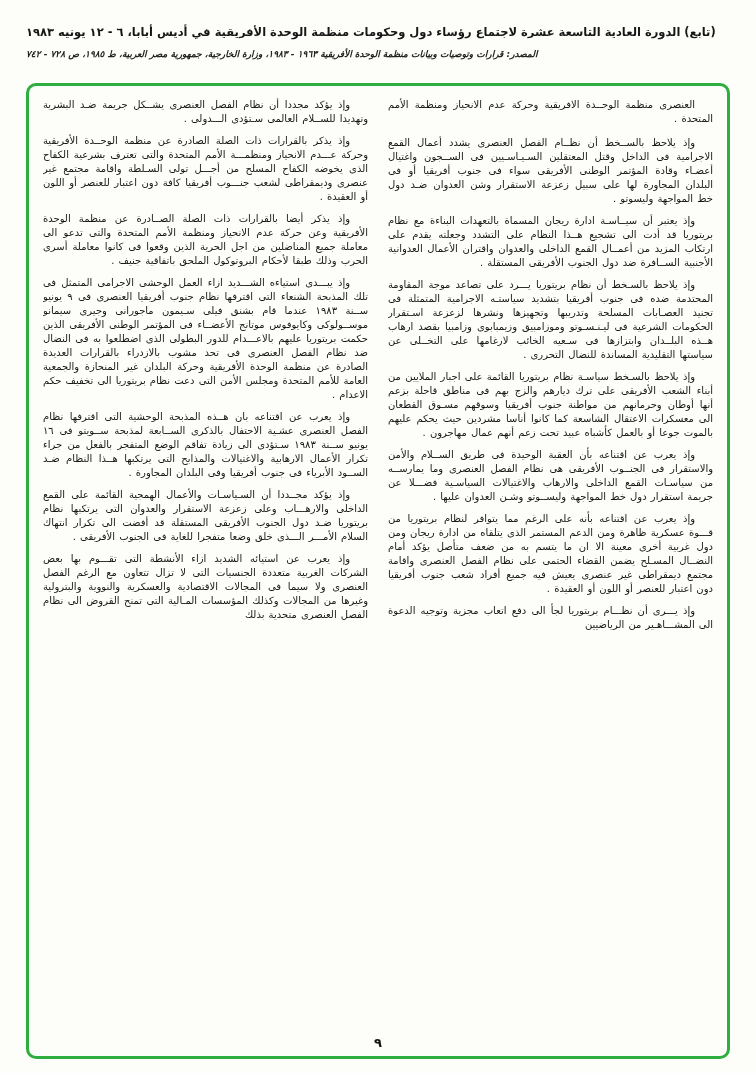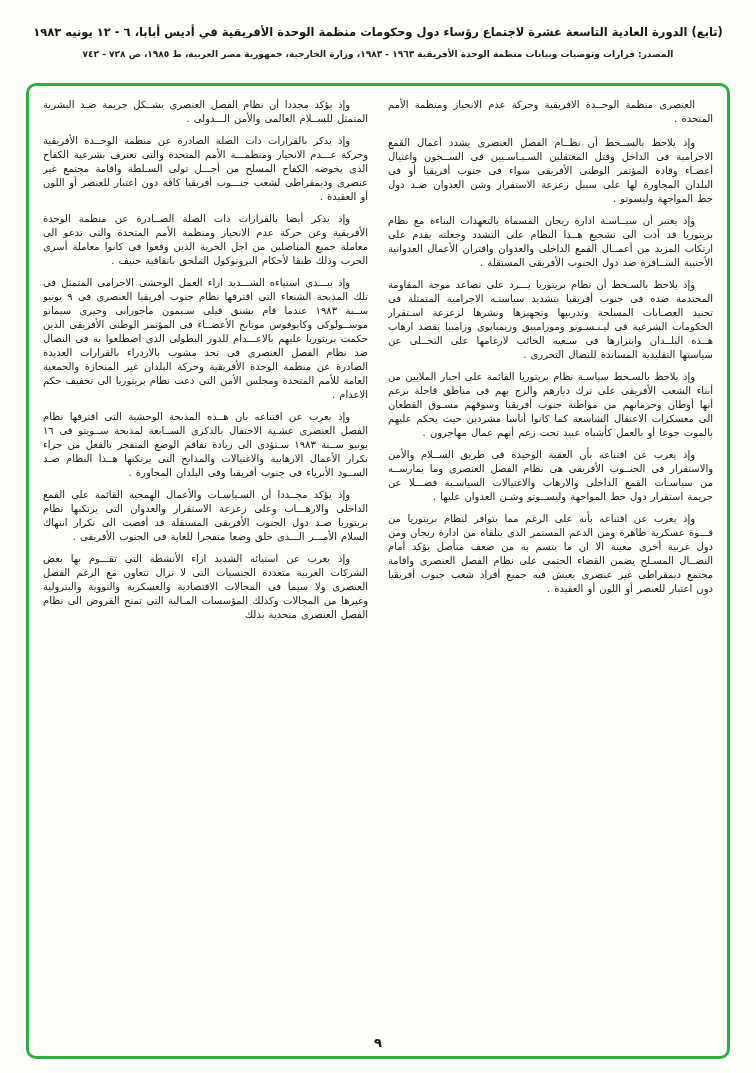--- a/index.html
+++ b/index.html
@@ -14,33 +14,34 @@
     color: var(--text-color);
     font-family: "DejaVu Sans", sans-serif;
     overflow: hidden;
   }
   .page {
     width: 756px;
     height: 1073px;
     padding: 24px 26px 0 26px;
     direction: rtl;
   }
-  .doc-header { text-align: center; }
+  .doc-header { text-align: left; }
   .title-line {
     font-size: 11.5px;
     font-weight: 700;
     line-height: 17px;
     letter-spacing: 0;
   }
   .source-line {
     margin-top: 7px;
     font-size: 9px;
     font-weight: 700;
     line-height: 13px;
     color: #222;
+    font-style: italic;
   }
   .content-box {
     position: relative;
     margin-top: 22px;
     height: 976px;
     border: 3px solid var(--border-green);
     border-radius: 10px;
     padding: 12px 14px 30px 14px;
     overflow: hidden;
     background: var(--page-bg);
@@ -89,24 +90,25 @@
     <div class="columns">
 
       <div class="col">
         <p class="lead">العنصرى منظمة الوحــدة الافريقية وحركة عدم الانحياز ومنظمة الأمم المتحدة .</p>
         <p>وإذ يلاحظ بالســخط أن نظــام الفصل العنصرى يشدد أعمال القمع الاجرامية فى الداخل وقتل المعتقلين السـيـاسـيين فى الســجون واغتيال أعضـاء وقادة المؤتمر الوطنى الأفريقى سواء فى جنوب أفريقيا أو فى البلدان المجاورة لها على سبيل زعزعة الاستقرار وشن العدوان ضـد دول خط المواجهة وليسوتو .</p>
         <p>وإذ يعتبر أن سيــاسـة ادارة ريجان المسماة بالتعهدات البناءة مع نظام بريتوريا قد أدت الى تشجيع هــذا النظام على التشدد وجعلته يقدم على ارتكاب المزيد من أعمــال القمع الداخلى والعدوان واقتران الأعمال العدوانية الأجنبية الســافرة ضد دول الجنوب الأفريقى المستقلة .</p>
         <p>وإذ يلاحظ بالسـخط أن نظام بريتوريا يـــرد على تصاعد موجة المقاومة المحتدمة ضده فى جنوب أفريقيا بتشديد سياستـه الاجرامية المتمثلة فى تجنيد العصـابات المسلحة وتدريبها وتجهيزها ونشرها لزعزعة اسـتقرار الحكومات الشرعية فى ليـنـسـوتو وموزامبيق وزيمبابوى وزامبيا بقصد ارهاب هــذه البلــدان وابتزازها فى سـعيه الخائب لارغامها على التخــلى عن سياستها التقليدية المساندة للنضال التحررى .</p>
         <p>وإذ يلاحظ بالسـخط سياسـة نظام بريتوريا القائمة على اجبار الملايين من أبناء الشعب الأفريقى على ترك ديارهم والزج بهم فى مناطق قاحلة بزعم أنها أوطان وحرمانهم من مواطنة جنوب أفريقيا وسوقهم مسـوق القطعان الى معسكرات الاعتقال الشاسعة كما كانوا أناسا مشردين حيث يحكم عليهم بالموت جوعا أو بالعمل كأشباه عبيد تحت زعم أنهم عمال مهاجرون .</p>
         <p>وإذ يعرب عن اقتناعه بأن العقبة الوحيدة فى طريق الســلام والأمن والاستقرار فى الجنــوب الأفريقى هى نظام الفصل العنصرى وما يمارســه من سياسـات القمع الداخلى والارهاب والاغتيالات السياسـية فضـــلا عن جريمة استقرار دول خط المواجهة وليســوتو وشـن العدوان عليها .</p>
         <p>وإذ يعرب عن اقتناعه بأنه على الرغم مما يتوافر لنظام بريتوريا من قـــوة عسكرية ظاهرة ومن الدعم المستمر الذى يتلقاه من ادارة ريجان ومن دول غربية أخرى معينة الا ان ما يتسم به من ضعف متأصل يؤكد أمام النضــال المسـلح يضمن القضاء الحتمى على نظام الفصل العنصرى واقامة مجتمع ديمقراطى غير عنصرى يعيش فيه جميع أفراد شعب جنوب أفريقيا دون اعتبار للعنصر أو اللون أو العقيدة .</p>
+        <p>وإذ يـــرى أن نظـــام بريتوريا لجأ الى دفع اتعاب مجزية وتوجيه الدعوة الى المشـــاهـير من الرياضيين</p>
       </div>
 
       <div class="col">
-        <p>وإذ يؤكد مجددا أن نظام الفصل العنصرى يشــكل جريمة ضـد البشرية المتمثل للســلام العالمى والأمن الـــدولى .</p>
+        <p>وإذ يؤكد مجددا أن نظام الفصل العنصرى يشــكل جريمة ضـد البشرية وتهديدا للســلام العالمى سـتؤدى الـــدولى .</p>
         <p>وإذ يذكر بالقرارات ذات الصلة الصادرة عن منظمة الوحــدة الأفريقية وحركة عـــدم الانحياز ومنظمـــة الأمم المتحدة والتى تعترف بشرعية الكفاح الذى يخوضه الكفاح المسلح من أجـــل تولى السـلطة واقامة مجتمع غير عنصرى وديمقراطى لشعب جنـــوب أفريقيا كافة دون اعتبار للعنصر أو اللون أو العقيدة .</p>
         <p>وإذ يذكر أيضا بالقرارات ذات الصلة الصــادرة عن منظمة الوحدة الأفريقية وعن حركة عدم الانحياز ومنظمة الأمم المتحدة والتى تدعو الى معاملة جميع المناضلين من اجل الحرية الذين وقعوا فى كانوا معاملة أسرى الحرب وذلك طبقا لأحكام البروتوكول الملحق باتفاقية جنيف .</p>
         <p>وإذ يبـــدى استياءه الشـــديد ازاء العمل الوحشى الاجرامى المتمثل فى تلك المذبحة الشنعاء التى اقترفها نظام جنوب أفريقيا العنصرى فى ٩ يونيو ســنة ١٩٨٣ عندما قام بشنق فيلى سـيمون ماجورانى وجيرى سيمانو موســولوكى وكايوفوس موتانج الأعضــاء فى المؤتمر الوطنى الأفريقى الذين حكمت بريتوريا عليهم بالاعـــدام للدور البطولى الذى اضطلعوا به فى النضال ضد نظام الفصل العنصرى فى تحد مشوب بالازدراء بالقرارات العديدة الصادرة عن منظمة الوحدة الأفريقية وحركة البلدان غير المنحازة والجمعية العامة للأمم المتحدة ومجلس الأمن التى دعت نظام بريتوريا الى تخفيف حكم الاعدام .</p>
         <p>وإذ يعرب عن اقتناعه بان هــذه المذبحة الوحشية التى اقترفها نظام الفصل العنصرى عشـية الاحتفال بالذكرى الســابعة لمذبحة ســويتو فى ١٦ يونيو ســنة ١٩٨٣ سـتؤدى الى زيادة تفاقم الوضع المتفجر بالفعل من جراء تكرار الأعمال الارهابية والاغتيالات والمذابح التى يرتكبها هــذا النظام ضـد الســود الأبرياء فى جنوب أفريقيا وفى البلدان المجاورة .</p>
         <p>وإذ يؤكد مجــددا أن السـياسـات والأعمال الهمجية القائمة على القمع الداخلى والارهـــاب وعلى زعزعة الاستقرار والعدوان التى يرتكبها نظام بريتوريا ضـد دول الجنوب الأفريقى المستقلة قد أفضت الى تكرار انتهاك السلام الأمـــر الـــذى خلق وضعا متفجرا للغاية فى الجنوب الأفريقى .</p>
         <p>وإذ يعرب عن استيائه الشديد ازاء الأنشطة التى تقـــوم بها بعض الشركات الغربية متعددة الجنسيات التى لا تزال تتعاون مع الرغم الفصل العنصرى ولا سيما فى المجالات الاقتصادية والعسكرية والنووية والبترولية وغيرها من المجالات وكذلك المؤسسات المـالية التى تمنح القروض الى نظام الفصل العنصرى متحدية بذلك</p>
       </div>
 
     </div>
 

